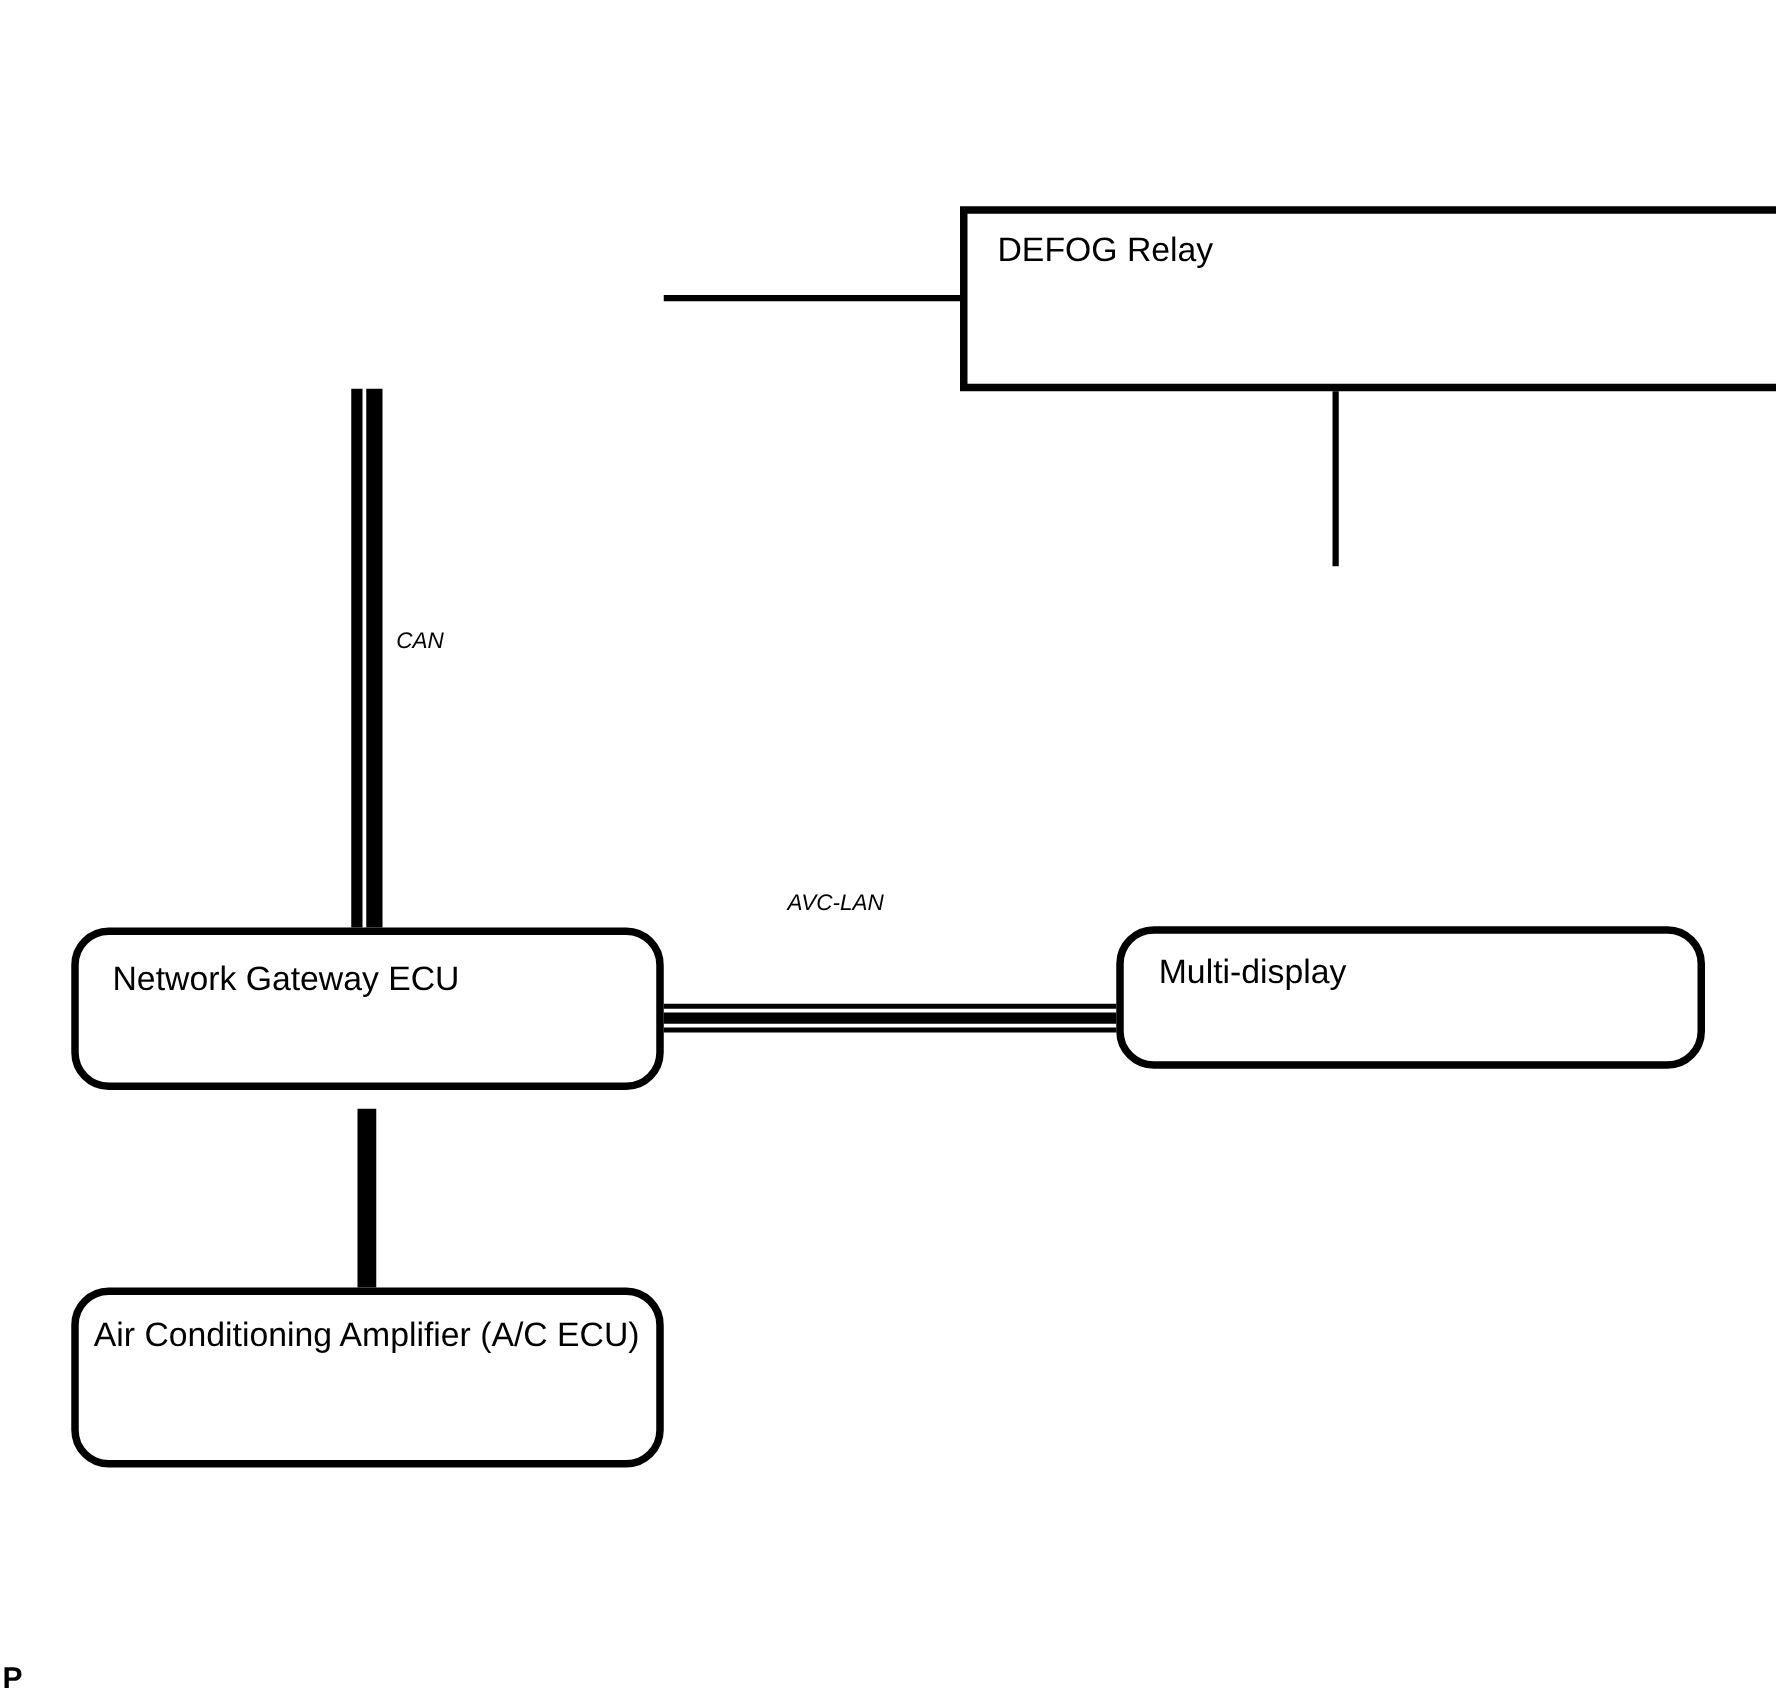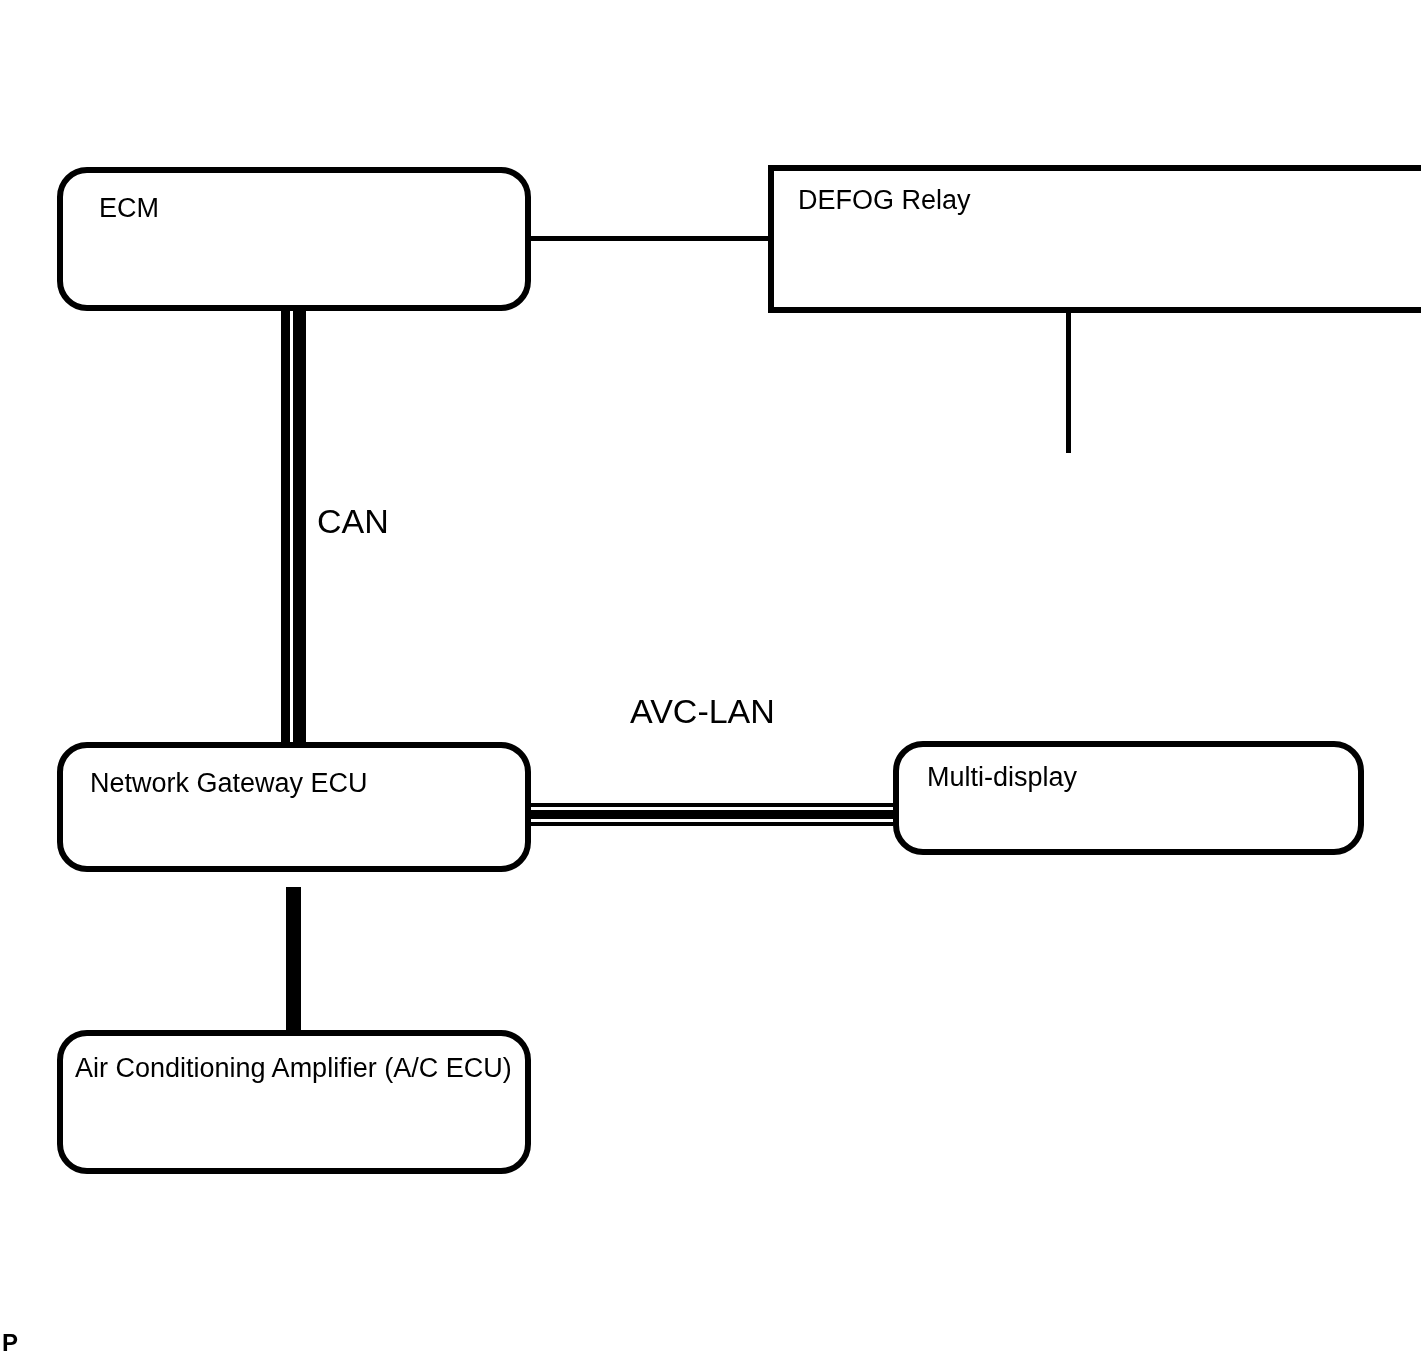--- a/index.html
+++ b/index.html
@@ -27,22 +27,23 @@
   }
   .rounded {
     border-radius: 30px;
   }
   .line {
     position: absolute;
     background: #000000;
   }
   .edge-label {
     position: absolute;
-    font-size: 34px;
+    font-size: 18px;
     white-space: nowrap;
+    font-style: italic;
   }
 
   
   #box-ecm      { left: 57px;  top: 167px;  width: 474px; height: 144px; padding: 20px 0 0 36px; }
   #box-defog    { left: 768px; top: 165px;  width: 688px; height: 148px; padding: 14px 0 0 24px; }
   #box-defogger { left: 768px; top: 453px;  width: 603px; height: 144px; padding: 16px 0 0 24px; }
   #box-ngecu    { left: 57px;  top: 742px;  width: 474px; height: 130px; padding: 20px 0 0 27px; }
   #box-multi    { left: 893px; top: 741px;  width: 471px; height: 114px; padding: 15px 0 0 28px; }
   #box-ac       { left: 57px;  top: 1030px; width: 474px; height: 144px; padding: 17px 0 0 12px; }
 
@@ -53,39 +54,36 @@
   #can-bar-2           { left: 293px;  top: 311px; width: 13px;  height: 431px; }
   #bean-bar            { left: 286px;  top: 887px; width: 15px;  height: 143px; }
   #avc-line            { position: absolute; left: 531px; top: 803px; width: 362px; height: 23px; }
   .avc-stroke          { position: absolute; left: 0; width: 100%; background: #000000; }
   #avc-stroke-top      { top: 0;    height: 4px; }
   #avc-stroke-mid      { top: 7px;  height: 9px; }
   #avc-stroke-bot      { top: 19px; height: 4px; }
 
   
   #label-can    { left: 317px; top: 502px; }
-  #label-avclan { left: 630px; top: 692px; }
+  #label-avclan { left: 630px; top: 712px; }
   #label-bean   { left: 312px; top: 931px; }
 
   #page-marker {
     position: absolute;
     left: 2px;
     top: 1329px;
     font-size: 24px;
     font-weight: 700;
   }
 </style>
 </head>
 <body>
 
 <div class="canvas">
 
-  <div class="box rounded" id="box-ecm">
-    <span>ECM</span>
-  </div>
 
   <div class="box" id="box-defog">
     <span>DEFOG Relay</span>
   </div>
 
 
   <div class="box rounded" id="box-ngecu">
     <span>Network Gateway ECU</span>
   </div>
 

